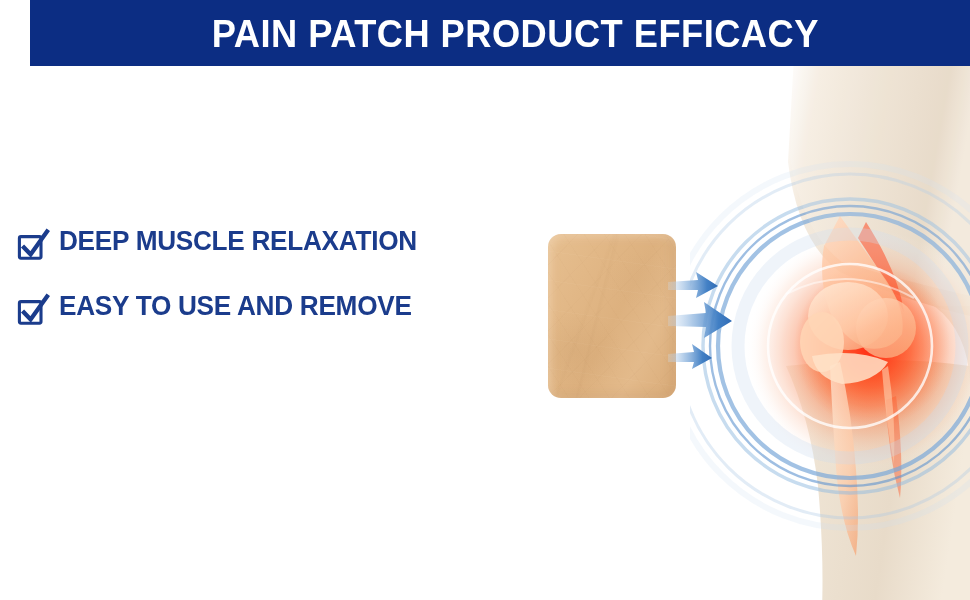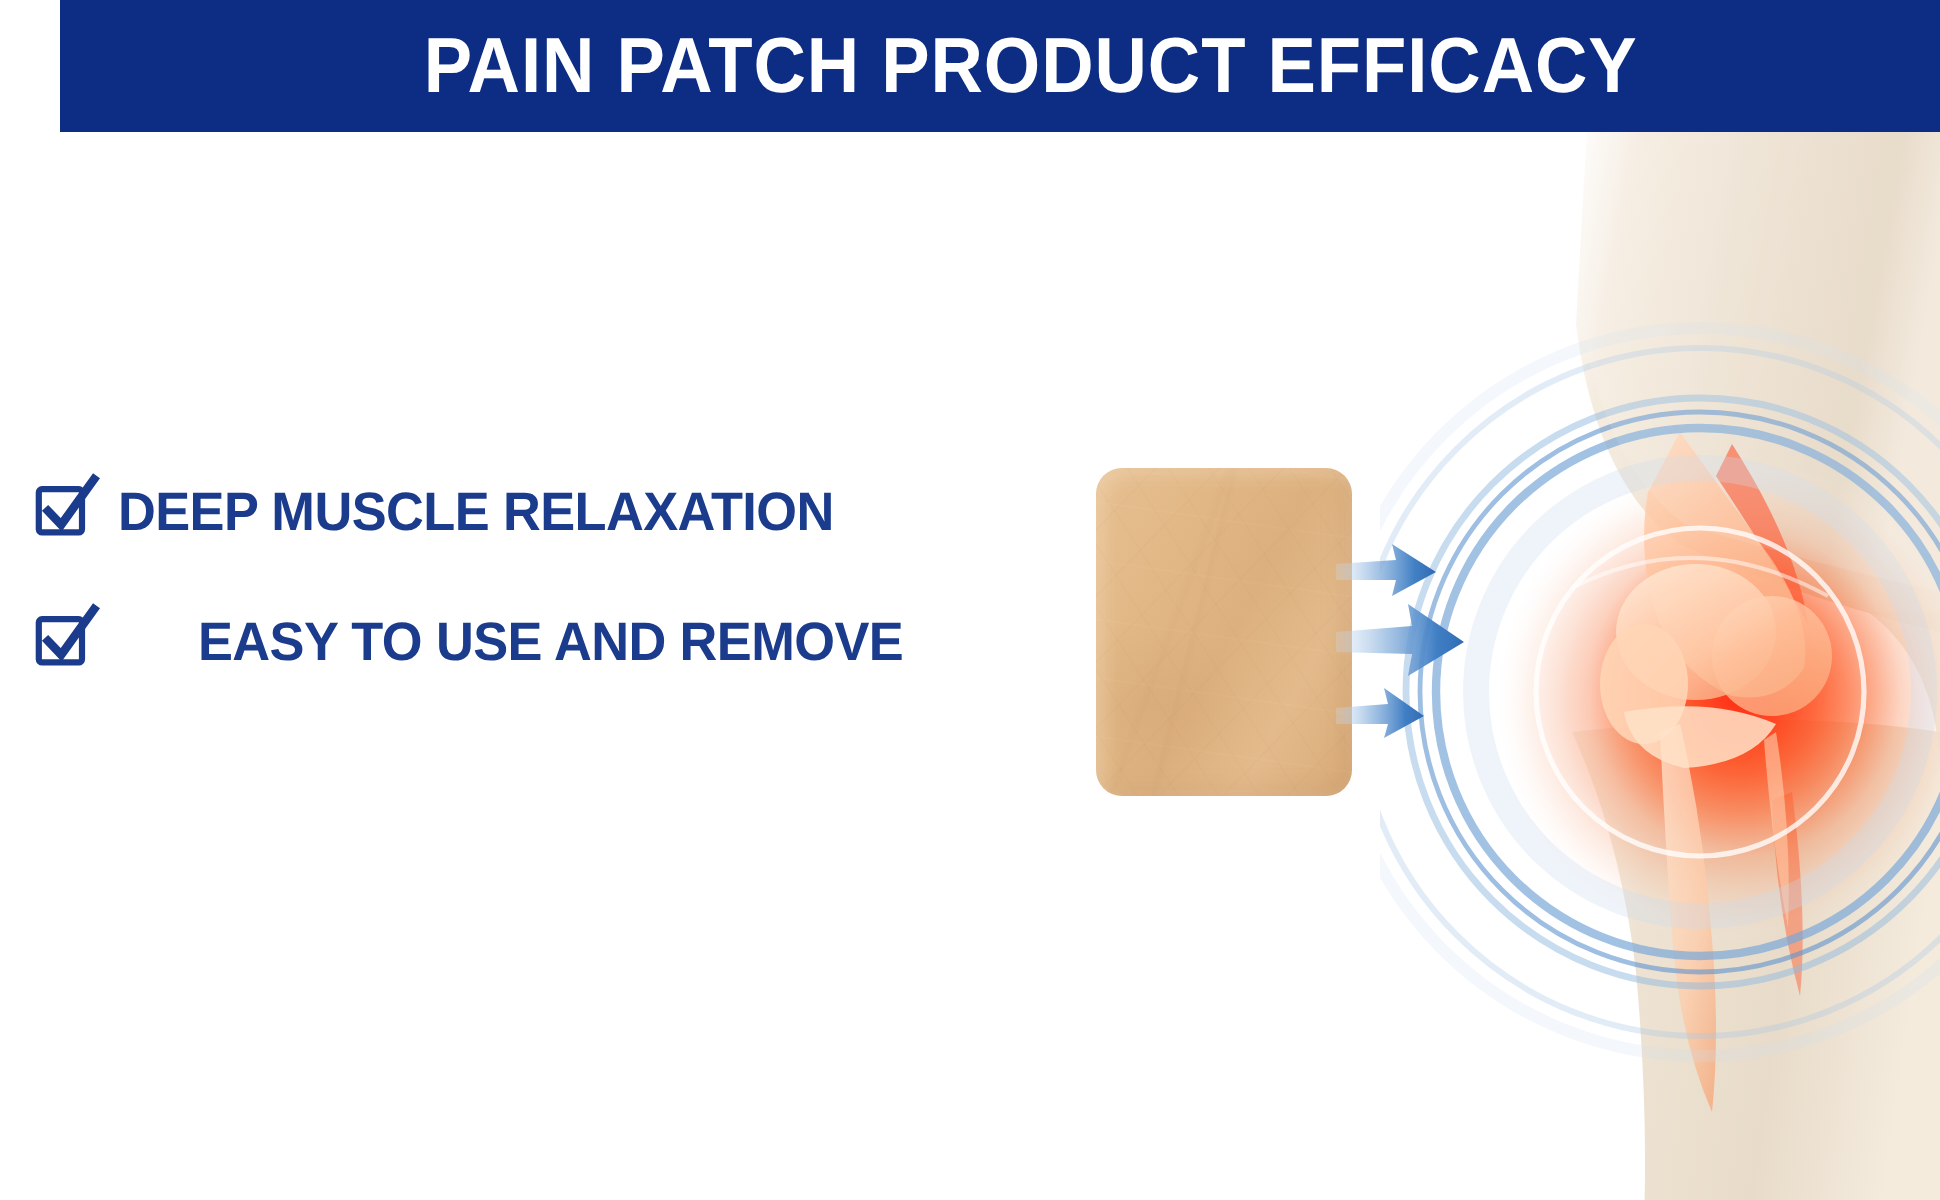--- a/index.html
+++ b/index.html
@@ -46,25 +46,25 @@
   
   .feature-list {
     position: absolute;
     left: 16px;
     top: 228px;
     width: 560px;
     z-index: 20;
   }
   .feature-item {
     display: flex;
-    align-items: flex-end;
+    align-items: flex-start;
     height: 42px;
     margin-bottom: 23px;
   }
-  .feature-item:last-child { margin-bottom: 10px; gap: 40px; }
+  .feature-item:last-child { margin-bottom: 10px; }
 
   .check-icon {
     flex: 0 0 auto;
     width: 34px;
     height: 34px;
     position: relative;
     margin-right: 9px;
   }
   .check-icon svg { display: block; }
 

